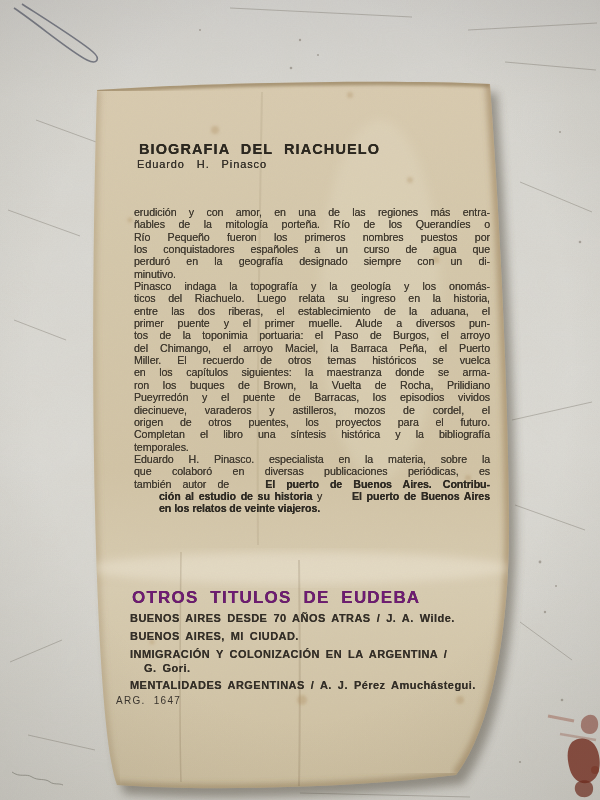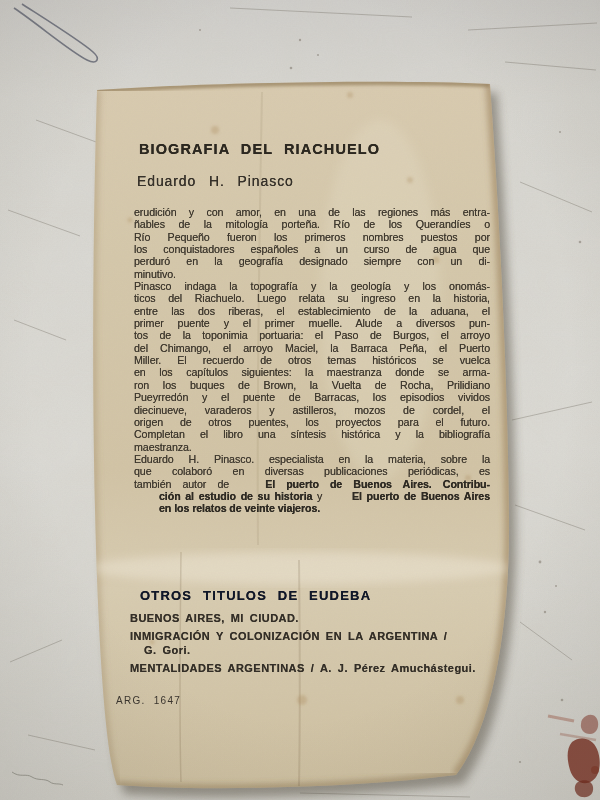--- a/index.html
+++ b/index.html
@@ -15,40 +15,40 @@
     position:absolute; left:0; top:0; width:600px; height:796px; z-index:2;
     color:#3e382e;
   }
   .book-title {
     position:absolute; left:139px; top:141px;
     font-size:14.5px; font-weight:bold; color:#2c2820;
     letter-spacing:1.1px; word-spacing:6px; white-space:nowrap;
     text-shadow:0 0 .3px #2c2820;
   }
   .book-author {
-    position:absolute; left:137px; top:173px;
-    font-size:14px; color:#36312a;
+    position:absolute; left:137px; top:158px;
+    font-size:11px; color:#36312a;
     letter-spacing:.9px; word-spacing:8px; white-space:nowrap;
     text-shadow:0 0 .25px #36312a;
   }
   .synopsis {
     position:absolute; left:134px; top:206px; width:356px;
     font-size:10.7px; letter-spacing:-0.1px; color:#3e382e;
     text-shadow:0 0 .3px rgba(62,56,46,.8);
   }
   .syn-line {
     line-height:12.35px; height:12.35px;
     text-align:justify; text-align-last:justify;
     overflow:visible; white-space:normal;
   }
   .syn-line.last { text-align-last:left; }
   .syn-line b { color:#2e2a23; text-shadow:0 0 .4px #2e2a23;padding-left:25px; }
   .otros-heading {
-    position:absolute; left:140px; top:588px;
-    font-size:13px; font-weight:bold; color:#0f172a;
+    position:absolute; left:132px; top:588px;
+    font-size:17px; font-weight:bold; color:#701a75;
     letter-spacing:1.2px; word-spacing:6px; white-space:nowrap;
     text-shadow:0 0 .3px #2e2a23;
   }
   .otros-list {
     position:absolute; left:130px; top:612px; width:380px;
     font-size:11px; font-weight:bold; color:#332e27;
     letter-spacing:.45px; word-spacing:2.5px;
     text-shadow:0 0 .3px rgba(51,46,39,.8);
   }
   .otros-item { margin-bottom:4.6px; }
@@ -208,30 +208,33 @@
         <div class="syn-line">primer puente y el primer muelle. Alude a diversos pun-</div>
         <div class="syn-line">tos de la toponimia portuaria: el Paso de Burgos, el arroyo</div>
         <div class="syn-line">del Chimango, el arroyo Maciel, la Barraca Peña, el Puerto</div>
         <div class="syn-line">Miller. El recuerdo de otros temas históricos se vuelca</div>
         <div class="syn-line">en los capítulos siguientes: la maestranza donde se arma-</div>
         <div class="syn-line">ron los buques de Brown, la Vuelta de Rocha, Prilidiano</div>
         <div class="syn-line">Pueyrredón y el puente de Barracas, los episodios vividos</div>
         <div class="syn-line">diecinueve, varaderos y astilleros, mozos de cordel, el</div>
         <div class="syn-line">origen de otros puentes, los proyectos para el futuro.</div>
         <div class="syn-line">Completan el libro una síntesis histórica y la bibliografía</div>
-        <div class="syn-line last">maestranza.</div>
+        <div class="syn-line last">temporales.</div>
         <div class="syn-line"><span>Eduardo H. Pinasco. especialista en la materia, sobre la</span></div>
         <div class="syn-line"><span>que colaboró en diversas publicaciones periódicas, es</span></div>
         <div class="syn-line"><span>también autor de </span><b>El puerto de Buenos Aires. Contribu-</b></div>
         <div class="syn-line"><b>ción al estudio de su historia</b><span> y </span><b>El puerto de Buenos Aires</b></div>
         <div class="syn-line last"><b>en los relatos de veinte viajeros.</b></div>
       </div>
     <div class="otros-heading">OTROS TITULOS DE EUDEBA</div>
     <div class="otros-list" id="otros">
         <div class="otros-item">
+          <div class="otros-line">BUENOS AIRES DESDE 70 AÑOS ATRAS / J. A. Wilde.</div>
+        </div>
+        <div class="otros-item">
           <div class="otros-line">BUENOS AIRES, MI CIUDAD.</div>
         </div>
         <div class="otros-item">
           <div class="otros-line">INMIGRACIÓN Y COLONIZACIÓN EN LA ARGENTINA /</div>
           <div class="otros-line cont">G. Gori.</div>
         </div>
         <div class="otros-item">
           <div class="otros-line">MENTALIDADES ARGENTINAS / A. J. Pérez Amuchástegui.</div>
         </div>
       </div>

